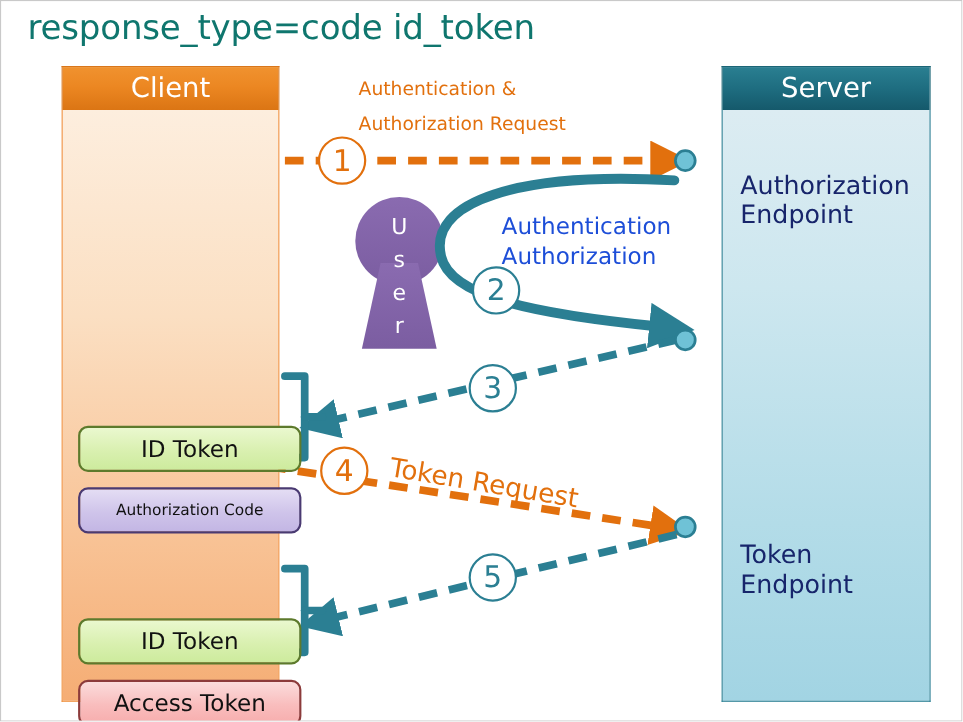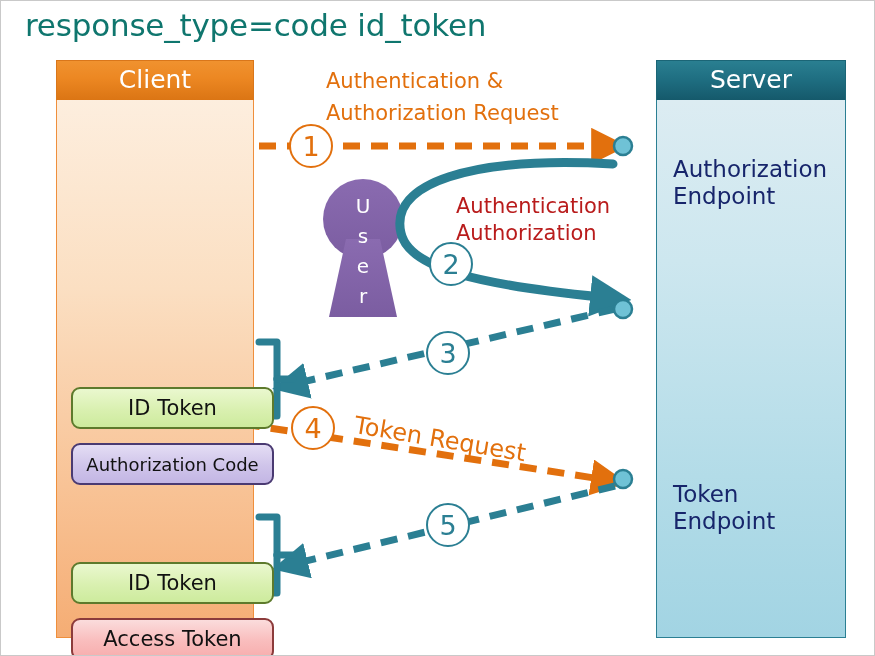--- a/index.html
+++ b/index.html
@@ -89,21 +89,21 @@
 
   .endpoint-label {
     position: absolute;
     left: 16px;
     font-size: 23px;
     line-height: 27px;
     color: #17256b;
     white-space: pre-line;
   }
   #authorization-endpoint-label { top: 56px; }
-  #token-endpoint-label { top: 381px; }
+  #token-endpoint-label { top: 392px; }
 
   
   .token-chip {
     position: absolute;
     left: 14px;
     width: 203px;
     height: 42px;
     border-radius: 9px;
     box-sizing: border-box;
     text-align: center;
@@ -113,49 +113,49 @@
     justify-content: center;
     font-size: 21px;
   }
   .chip-green {
     background: linear-gradient(180deg, #eaf8cf 0%, #d9f0b0 55%, #cdeb9d 100%);
     border: 2px solid #5d7a2c;
   }
   .chip-purple {
     background: linear-gradient(180deg, #e4ddf4 0%, #cfc4ea 55%, #c3b6e4 100%);
     border: 2px solid #4a3a72;
-    font-size: 18px;
+    font-size: 14px;
   }
   .chip-red {
     background: linear-gradient(180deg, #fbdcdc 0%, #f9bdbd 55%, #f7adad 100%);
     border: 2px solid #8c3b3b;
   }
   #chip-id-token-1 { top: 287px; }
   #chip-authorization-code { top: 343px; }
   #chip-id-token-2 { top: 462px; }
   #chip-access-token { top: 518px; }
 
   
   .flow-label {
     position: absolute;
     white-space: pre-line;
   }
   #label-auth-request {
     left: 325px;
     top: 64px;
-    font-size: 21px;
+    font-size: 17px;
     line-height: 32px;
     color: #e2700d;
   }
   #label-authn-authz {
     left: 455px;
     top: 192px;
     font-size: 21px;
     line-height: 27px;
-    color: #b91c1c;
+    color: #1d4ed8;
   }
   #label-token-request {
     left: 356px;
     top: 410px;
     font-size: 24px;
     color: #e2700d;
     transform: rotate(9.5deg);
     transform-origin: left top;
   }
   #user-label {

